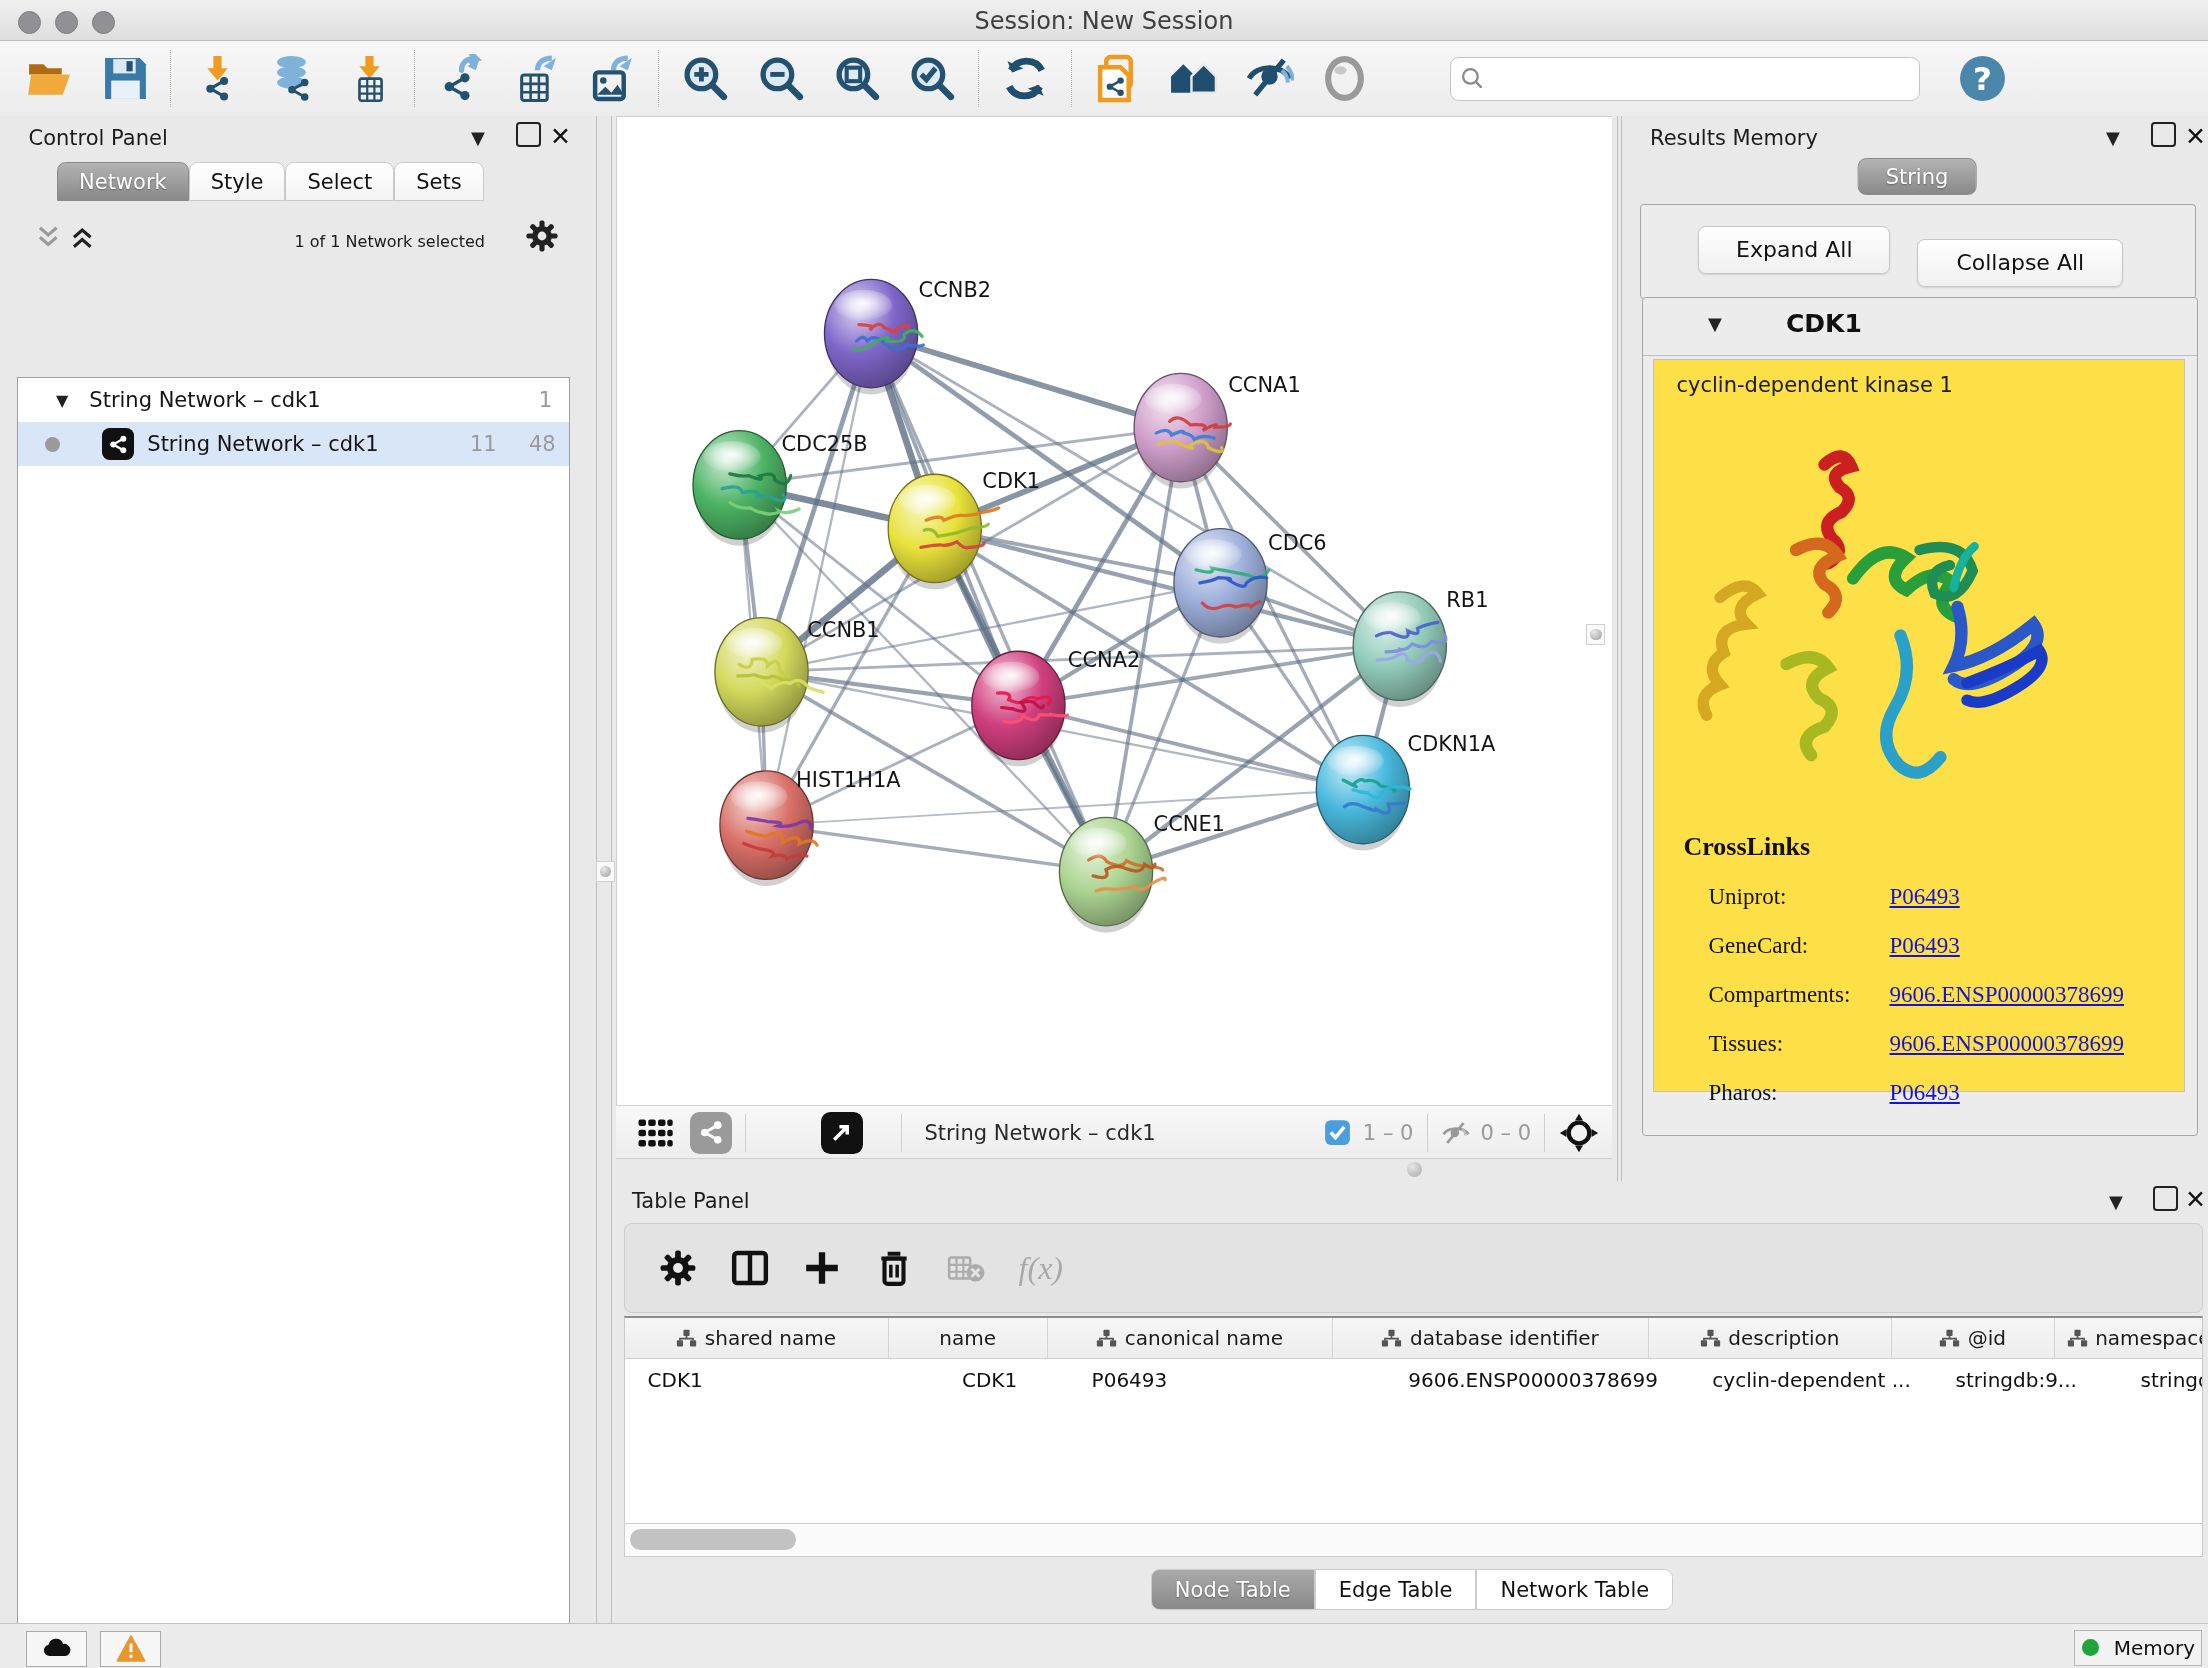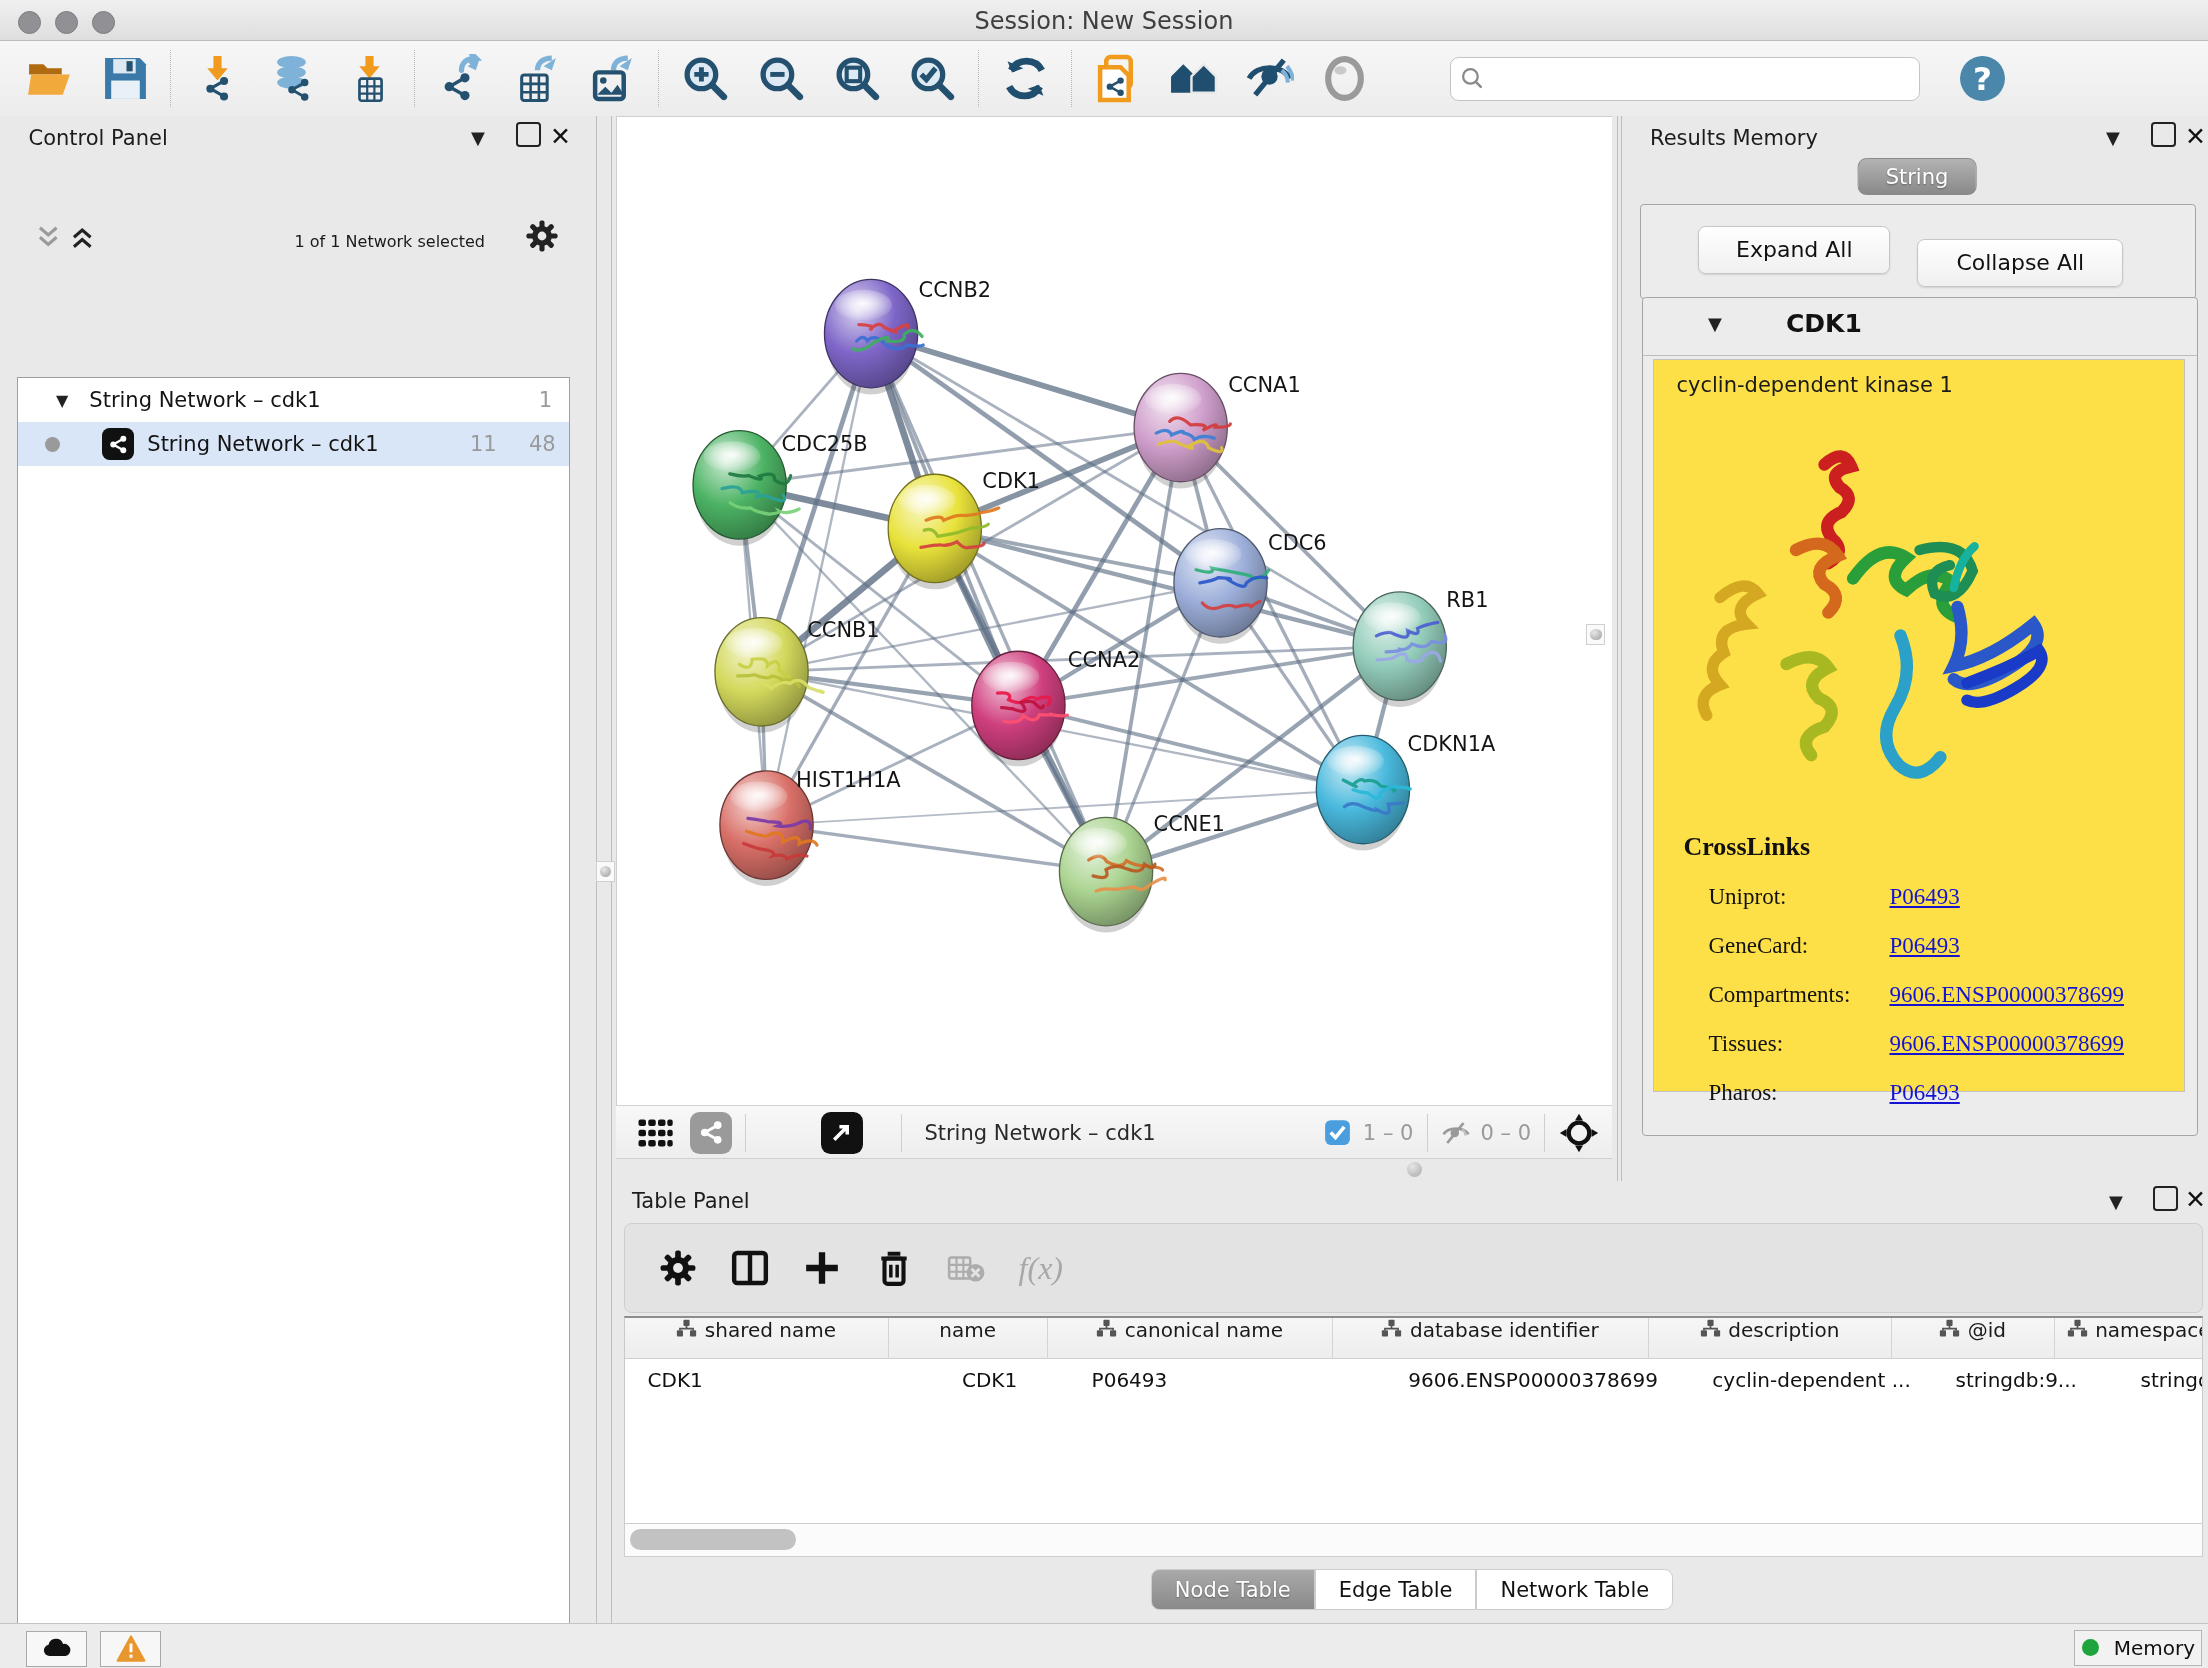--- a/index.html
+++ b/index.html
@@ -36,21 +36,21 @@
   
   #rpanel{left:1626px;top:116px;width:582px;height:1065px;background:#e9e9e9;}
   .rbox{position:absolute;border:1.9px solid #a5a5a5;border-radius:3.8px;background:#ececec;}
   .serif{font-family:"Liberation Serif","DejaVu Serif",serif;}
   a.xlink{color:#1414d2;text-decoration:underline;}
   
   #tpanel{left:616px;top:1181px;width:1592px;height:439px;background:#e9e9e9;}
   #ttoolbar{position:absolute;left:7.6px;top:42px;width:1577px;height:88px;background:#e3e3e3;border:1px solid #cdcdcd;border-radius:7.6px;display:flex;align-items:center;}
   #tgrid{position:absolute;left:7.6px;top:135px;width:1577px;height:207px;background:#fff;border-top:2.9px solid #8d8d8d;border-left:1px solid #c9c9c9;border-right:1px solid #c9c9c9;overflow:hidden;}
   .thead{display:flex;height:40px;background:linear-gradient(#f6f6f6,#ededed);border-bottom:1px solid #cfcfcf;font-size:20px;color:#1a1a1a;}
-  .th{display:flex;align-items:flex-start;justify-content:center;gap:7.6px;border-right:1px solid #d4d4d4;overflow:hidden;white-space:nowrap;flex:0 0 auto;}
+  .th{display:flex;align-items:center;justify-content:center;gap:7.6px;border-right:1px solid #d4d4d4;overflow:hidden;white-space:nowrap;flex:0 0 auto;}
   .tdrow{display:flex;height:42px;font-size:20px;color:#111;}
   .td{display:flex;align-items:center;padding-left:23px;overflow:hidden;white-space:nowrap;flex:0 0 auto;}
   #hscroll{position:absolute;left:7.6px;top:342px;width:1577px;height:32px;background:#fbfbfb;border:1px solid #cdcdcd;}
   #hthumb{position:absolute;left:5.7px;top:4.8px;width:166px;height:21px;border-radius:10.5px;background:#c2c2c2;}
   #ttabs{position:absolute;left:0;right:0;top:388px;text-align:center;}
   .btab{display:inline-block;background:#fff;border:1px solid #cccccc;font-size:21px;color:#111;padding:7.6px 23px;}
   .btab.sel{background:linear-gradient(#a9a9a9,#8a8a8a);color:#fff;text-shadow:0 1px 1.9px rgba(0,0,0,.35);}
   
   #botbar{left:0;top:1623px;width:2208px;height:46px;background:#ececec;border-top:1px solid #c4c4c4;}
   .bbtn{position:absolute;top:6.7px;width:59px;height:34px;background:#f7f7f7;border:1.9px solid #a9a9a9;display:flex;align-items:center;justify-content:center;}
@@ -229,20 +229,23 @@
         <circle cx="12" cy="12" r="11" fill="#4a87ab"></circle>
         <text x="12" y="17.5" text-anchor="middle" font-size="16" font-weight="bold" fill="#fff" font-family="DejaVu Sans">?</text>
       </svg>
   </div>
 
   <div id="cpanel" class="abs">
     <div class="abs phead" style="left:28.5px;top:9.5px">Control Panel</div>
     <span class="abs" style="left:471px;top:11.4px;color:#222;font-size:18px">▼</span>
     <span class="abs" style="left:516px;top:5.7px;width:21px;height:21px;border:2.9px solid #222;border-radius:3.8px"></span>
     <span class="abs" style="left:550px;top:5.7px;color:#111;font-size:25px;font-weight:bold">✕</span>
+    <div class="abs" style="left:57px;top:46px">
+      <span class="tab sel">Network</span><span class="tab">Style</span><span class="tab">Select</span><span class="tab">Sets</span>
+    </div>
 
     <svg class="abs" style="left:34px;top:107px" width="28.5" height="28.5" viewBox="0 0 24 24">
         <path d="M5 4 l7 6 7-6 M5 12 l7 6 7-6" stroke="#9a9a9a" stroke-width="2.6" fill="none"></path>
       </svg>
     <svg class="abs" style="left:68px;top:107px" width="28.5" height="28.5" viewBox="0 0 24 24">
         <path d="M5 20 l7-6 7 6 M5 12 l7-6 7 6" stroke="#222" stroke-width="2.6" fill="none"></path>
       </svg>
     <div class="abs" style="left:105px;top:116px;width:380px;text-align:right;font-size:16px;color:#1a1a1a">1 of 1 Network selected</div>
     <svg class="abs" style="left:525px;top:103px" width="34" height="34" viewBox="0 0 24 24" color="#222">
         <use href="#sym-gear" width="24" height="24"></use>

